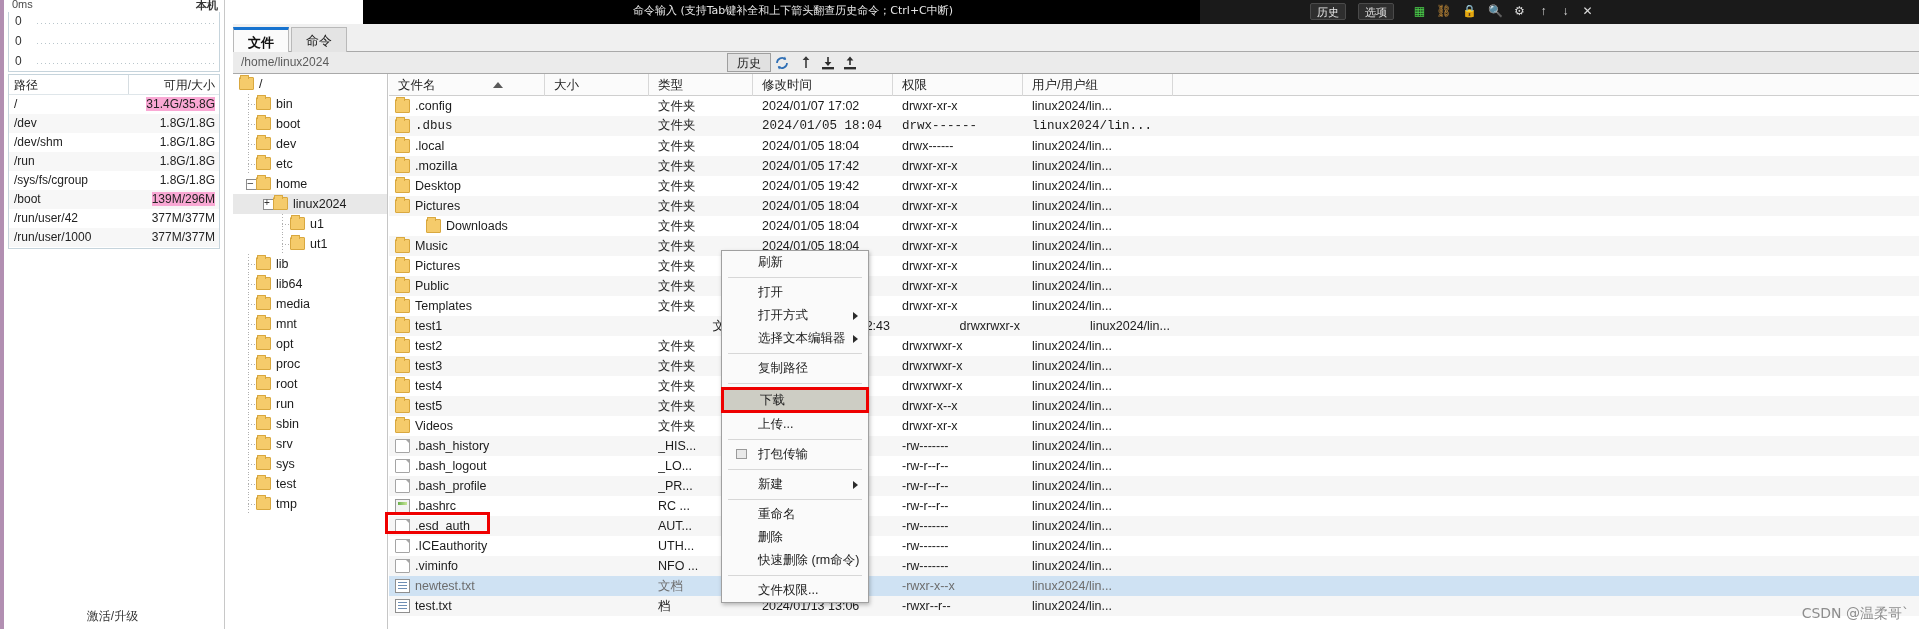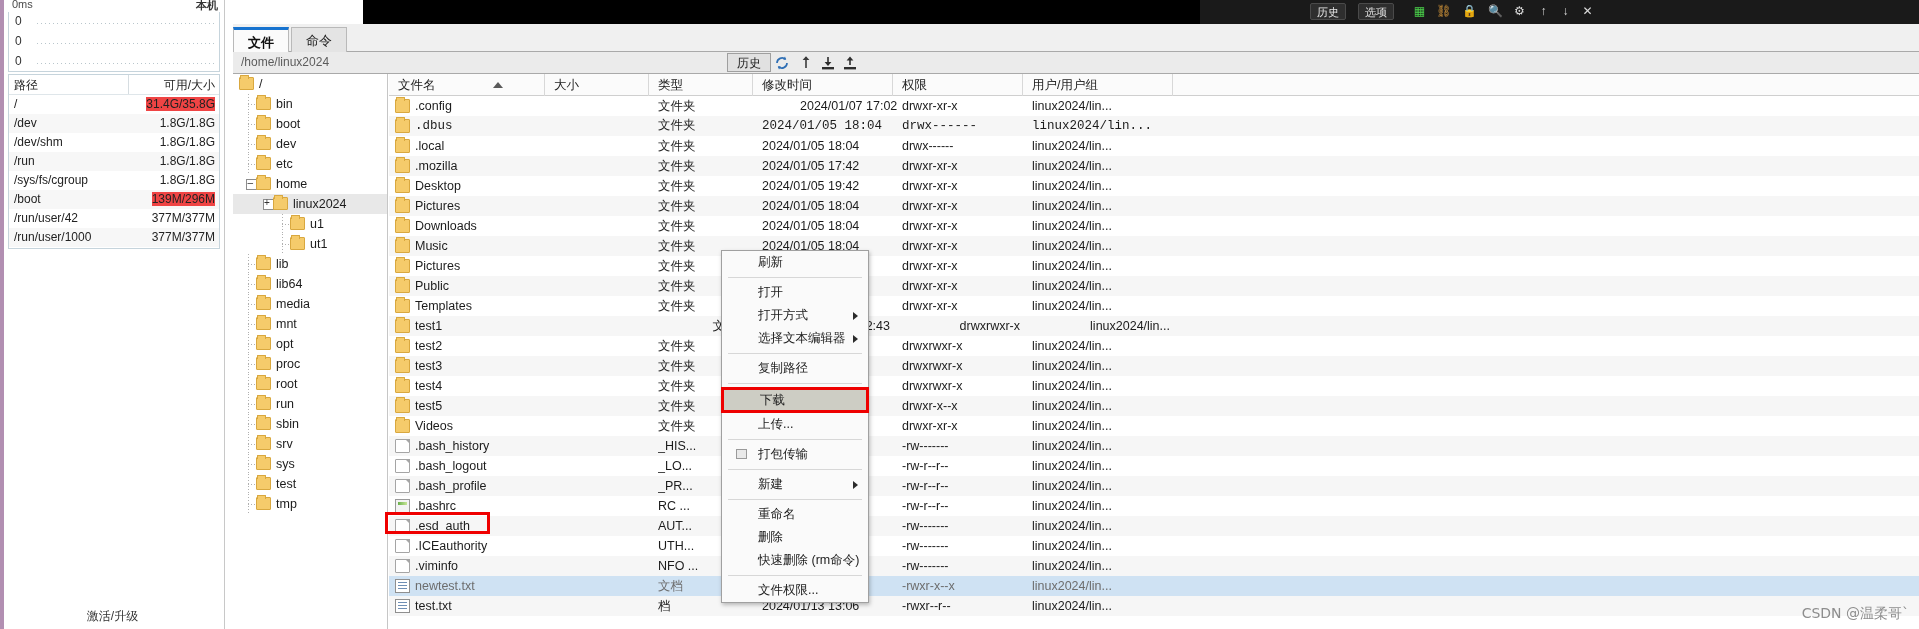--- a/index.html
+++ b/index.html
@@ -42,21 +42,21 @@
     position: absolute; left: 8px; top: 74px; width: 212px; height: 175px;
     border: 1px solid #c6d4dc; background: #fff; overflow: hidden;
   }
   .tb-head { display:flex; height:20px; border-bottom:1px solid #dfe6ea; font-size:12px; color:#222; }
   .tb-head .c1 { width:120px; padding-left:5px; line-height:20px; border-right:1px solid #d6dde1; }
   .tb-head .c2 { flex:1; padding-right:4px; line-height:20px; text-align:right; }
   .tb-row { display:flex; height:19px; font-size:12px; color:#222; }
   .tb-row:nth-child(even) { background:#f7f7f7; }
   .tb-row .c1 { width:120px; padding-left:5px; line-height:19px; }
   .tb-row .c2 { flex:1; padding-right:4px; line-height:19px; text-align:right; white-space:nowrap; }
-  .hl { background:#ef4444; }
+  .hl { background:#f9a8d4; }
 
   .left-footer {
     position:absolute; left:0; bottom:4px; width:225px; text-align:center;
     font-size:12px; color:#333;
   }
 
   
   .term-strip {
     position: absolute; left: 363px; top: 0; width: 1556px; height: 24px;
     background: #000; overflow: hidden;
@@ -299,20 +299,21 @@
             <div class="c1">/run/user/1000</div>
             <div class="c2">377M/377M</div>
           </div>
         </div>
     </div>
 
     <div class="left-footer">激活/升级</div>
   </div>
 
   <div class="term-strip">
+    <div class="term-text">命令输入 (支持Tab键补全和上下箭头翻查历史命令；Ctrl+C中断)</div>
     <div class="term-photo"></div>
   </div>
 
   <div class="topright">
     <div class="tr-btn" style="left:110px;">历史</div>
     <div class="tr-btn" style="left:158px;">选项</div>
     <div class="tr-ico" style="left:212px;color:#4ad04a;">▦</div>
     <div class="tr-ico" style="left:236px;color:#e8a33d;">⛓</div>
     <div class="tr-ico" style="left:262px;color:#cf3b3b;">🔒</div>
     <div class="tr-ico" style="left:288px;">🔍</div>
@@ -504,21 +505,21 @@
             <div class="hc" style="left: 634px; width: 150px;">用户/用户组</div>
           </div>
         <div id="file-rows">
             <div class="frow" style="top: 22px;">
               <div class="fc name" style="width: 156px;">
                 <span class="ficon fold"></span>
                 <span class="fname">.config</span>
               </div>
               <div class="fc" style="left: 165px; width: 92px;"></div>
               <div class="fc" style="left: 269px; width: 92px;">文件夹</div>
-              <div class="fc" style="left: 373px; width: 128px; margin-left: 38px;">2024/01/07 17:02</div>
+              <div class="fc" style="left: 373px; width: 128px;">2024/01/07 17:02</div>
               <div class="fc" style="left: 513px; width: 118px;">drwxr-xr-x</div>
               <div class="fc" style="left: 643px; width: 138px;">linux2024/lin...</div>
             </div>
             <div class="frow alt" style="top: 42px; font-family: Liberation Mono, monospace;">
               <div class="fc name" style="width: 156px;">
                 <span class="ficon fold"></span>
                 <span class="fname">.dbus</span>
               </div>
               <div class="fc" style="left: 165px; width: 92px;"></div>
               <div class="fc" style="left: 269px; width: 92px;">文件夹</div>
@@ -564,21 +565,21 @@
                 <span class="ficon fold"></span>
                 <span class="fname">Pictures</span>
               </div>
               <div class="fc" style="left: 165px; width: 92px;"></div>
               <div class="fc" style="left: 269px; width: 92px;">文件夹</div>
               <div class="fc" style="left: 373px; width: 128px;">2024/01/05 18:04</div>
               <div class="fc" style="left: 513px; width: 118px;">drwxr-xr-x</div>
               <div class="fc" style="left: 643px; width: 138px;">linux2024/lin...</div>
             </div>
             <div class="frow" style="top: 142px;">
-              <div class="fc name" style="width: 156px;">
+              <div class="fc name" style="width: 156px; margin-left: 31px;">
                 <span class="ficon fold"></span>
                 <span class="fname">Downloads</span>
               </div>
               <div class="fc" style="left: 165px; width: 92px;"></div>
               <div class="fc" style="left: 269px; width: 92px;">文件夹</div>
               <div class="fc" style="left: 373px; width: 128px;">2024/01/05 18:04</div>
               <div class="fc" style="left: 513px; width: 118px;">drwxr-xr-x</div>
               <div class="fc" style="left: 643px; width: 138px;">linux2024/lin...</div>
             </div>
             <div class="frow alt" style="top: 162px;">

